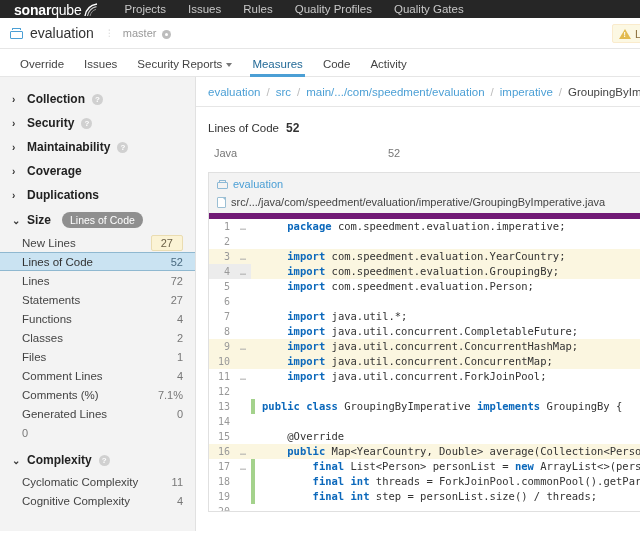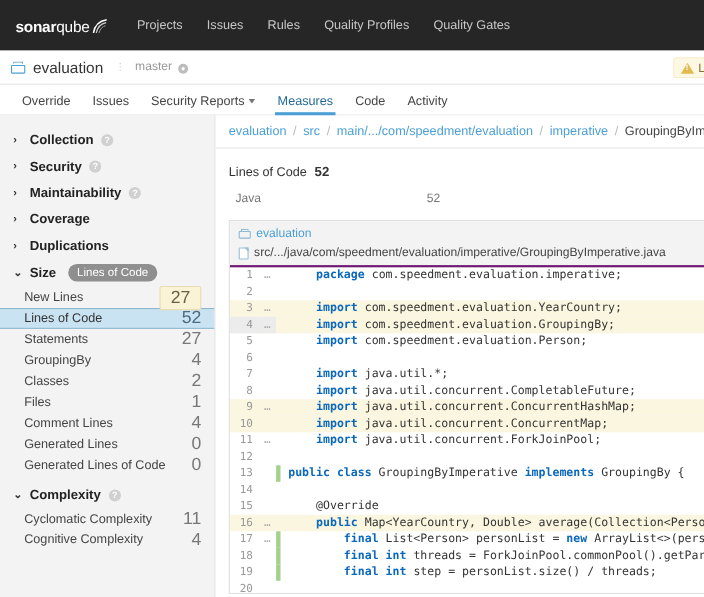--- a/index.html
+++ b/index.html
@@ -5,21 +5,21 @@
   * { box-sizing: border-box; margin: 0; padding: 0; }
   html, body {
     width: 640px; height: 543px;
     font-family: "Liberation Sans", sans-serif;
     background: #ffffff;
     overflow: hidden;
   }
 
   
   .topnav {
-    height: 46px;
+    height: 18px;
     background: #262626;
     display: flex;
     align-items: center;
     padding-left: 14px;
     gap: 0;
   }
   .logo {
     display: flex; align-items: baseline;
     color: #ffffff;
     font-size: 14px;
@@ -222,21 +222,21 @@
   .metric {
     display: flex;
     align-items: center;
     justify-content: space-between;
     padding: 3px 12px 3px 22px;
     font-size: 11.5px;
     color: #444;
     cursor: pointer;
     height: 19px;
   }
-  .metric .val { color: #777; font-size: 16px; }
+  .metric .val { color: #777; font-size: 11px; }
   .metric.selected {
     background: #cae3f2;
     border-top: 1px solid #8fb8d0;
     border-bottom: 1px solid #8fb8d0;
     color: #333;
   }
   .metric.selected .val { color: #4a6b80; }
   .metric .val.leak {
     background: #fbf3d5;
     border: 1px solid #eadcb1;
@@ -301,21 +301,21 @@
   }
   .src-hdr1, .src-hdr2 {
     display: flex;
     align-items: center;
     gap: 5px;
     padding: 3px 8px;
     font-size: 11px;
     background: #f3f3f3;
   }
   .src-hdr1 { padding-top: 5px; }
-  .src-hdr2 { padding-bottom: 5px; border-bottom: 2px solid #701a75; color: #444; }
+  .src-hdr2 { padding-bottom: 5px; border-bottom: 6px solid #701a75; color: #444; }
   .src-hdr1 a { color: #4b9fd5; text-decoration: none; }
   .mini-proj {
     width: 11px; height: 9px; position: relative; flex: 0 0 11px;
   }
   .mini-proj .lid {
     position: absolute; top: 0; left: 2px; width: 7px; height: 2px;
     border: 1px solid #8cb9d6; border-bottom: none; border-radius: 1px 1px 0 0;
   }
   .mini-proj .body {
     position: absolute; top: 2px; left: 0; width: 11px; height: 7px;
@@ -450,45 +450,52 @@
 
     <div class="metric">
       <span>New Lines</span>
       <span class="val leak">27</span>
     </div>
     <div class="metric selected">
       <span>Lines of Code</span>
       <span class="val">52</span>
     </div>
     <div class="metric">
+      <span>Lines</span>
+      <span class="val">72</span>
+    </div>
+    <div class="metric">
       <span>Statements</span>
       <span class="val">27</span>
     </div>
     <div class="metric">
-      <span>GroupingBy</span>
+      <span>Functions</span>
       <span class="val">4</span>
     </div>
     <div class="metric">
       <span>Classes</span>
       <span class="val">2</span>
     </div>
     <div class="metric">
       <span>Files</span>
       <span class="val">1</span>
     </div>
     <div class="metric">
       <span>Comment Lines</span>
       <span class="val">4</span>
     </div>
     <div class="metric">
+      <span>Comments (%)</span>
+      <span class="val">7.1%</span>
+    </div>
+    <div class="metric">
       <span>Generated Lines</span>
       <span class="val">0</span>
     </div>
     <div class="metric">
-      <span>Generated Lines of Code</span>
       <span class="val">0</span>
     </div>
 
     <div class="domain" style="margin-top:6px">
       <span class="chev">⌄</span>
       <span>Complexity</span>
       <span class="help-ico">?</span>
     </div>
     <div class="metric">
       <span>Cyclomatic Complexity</span>

